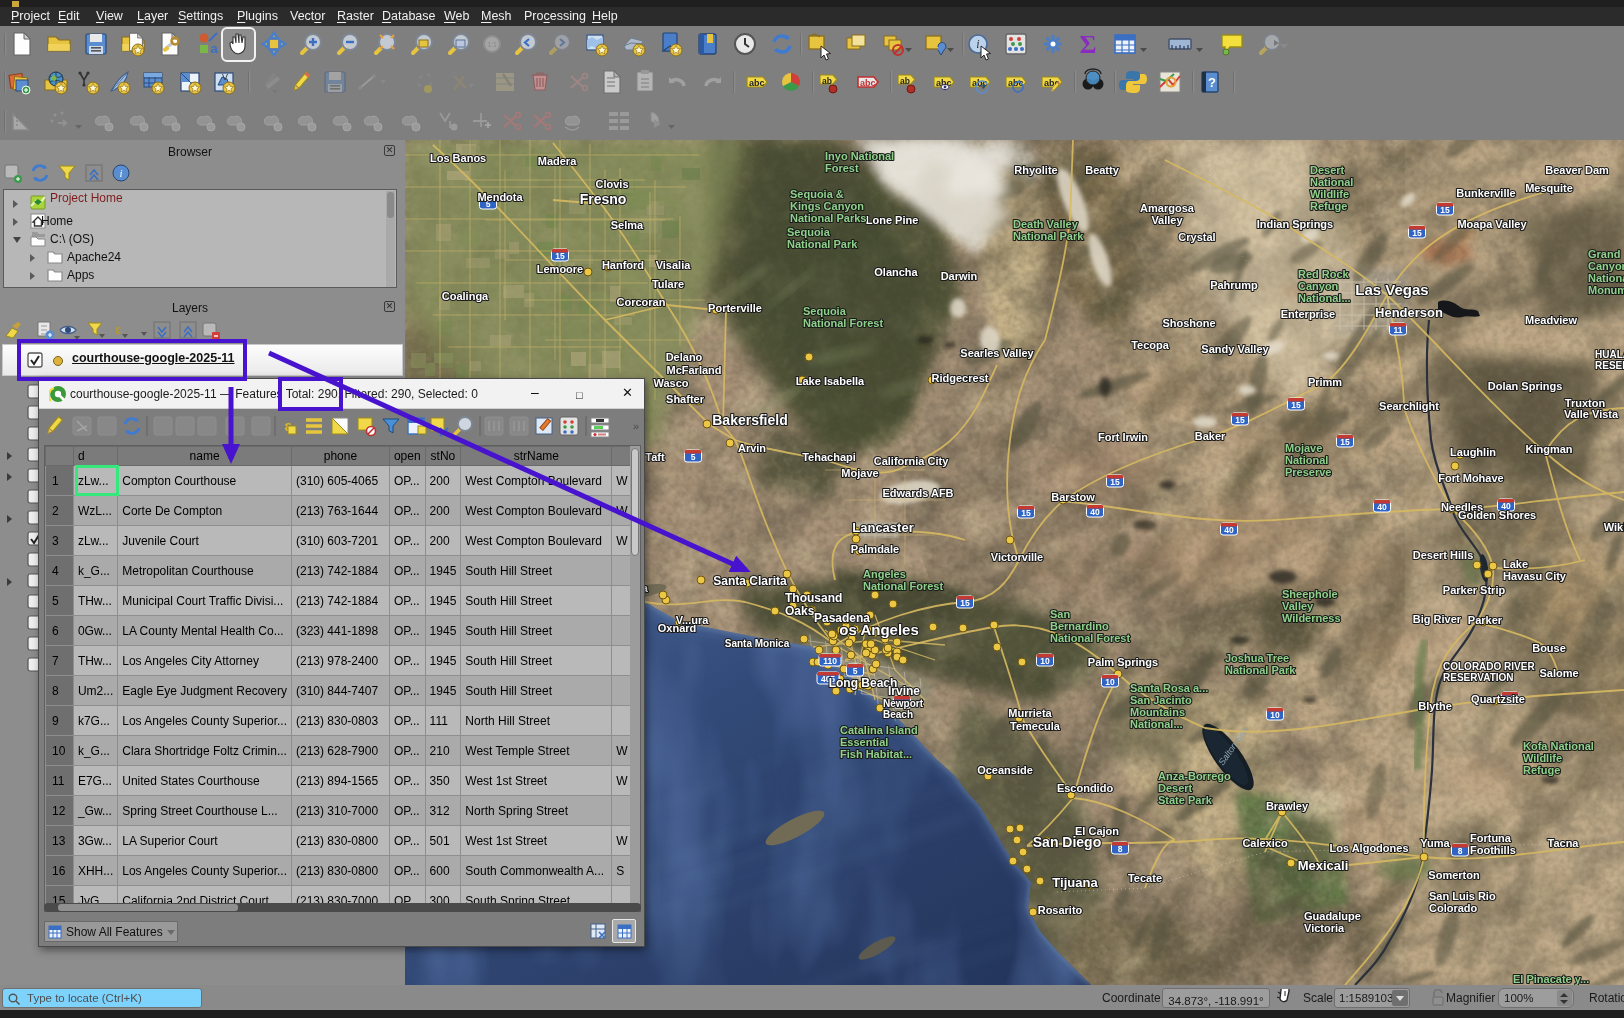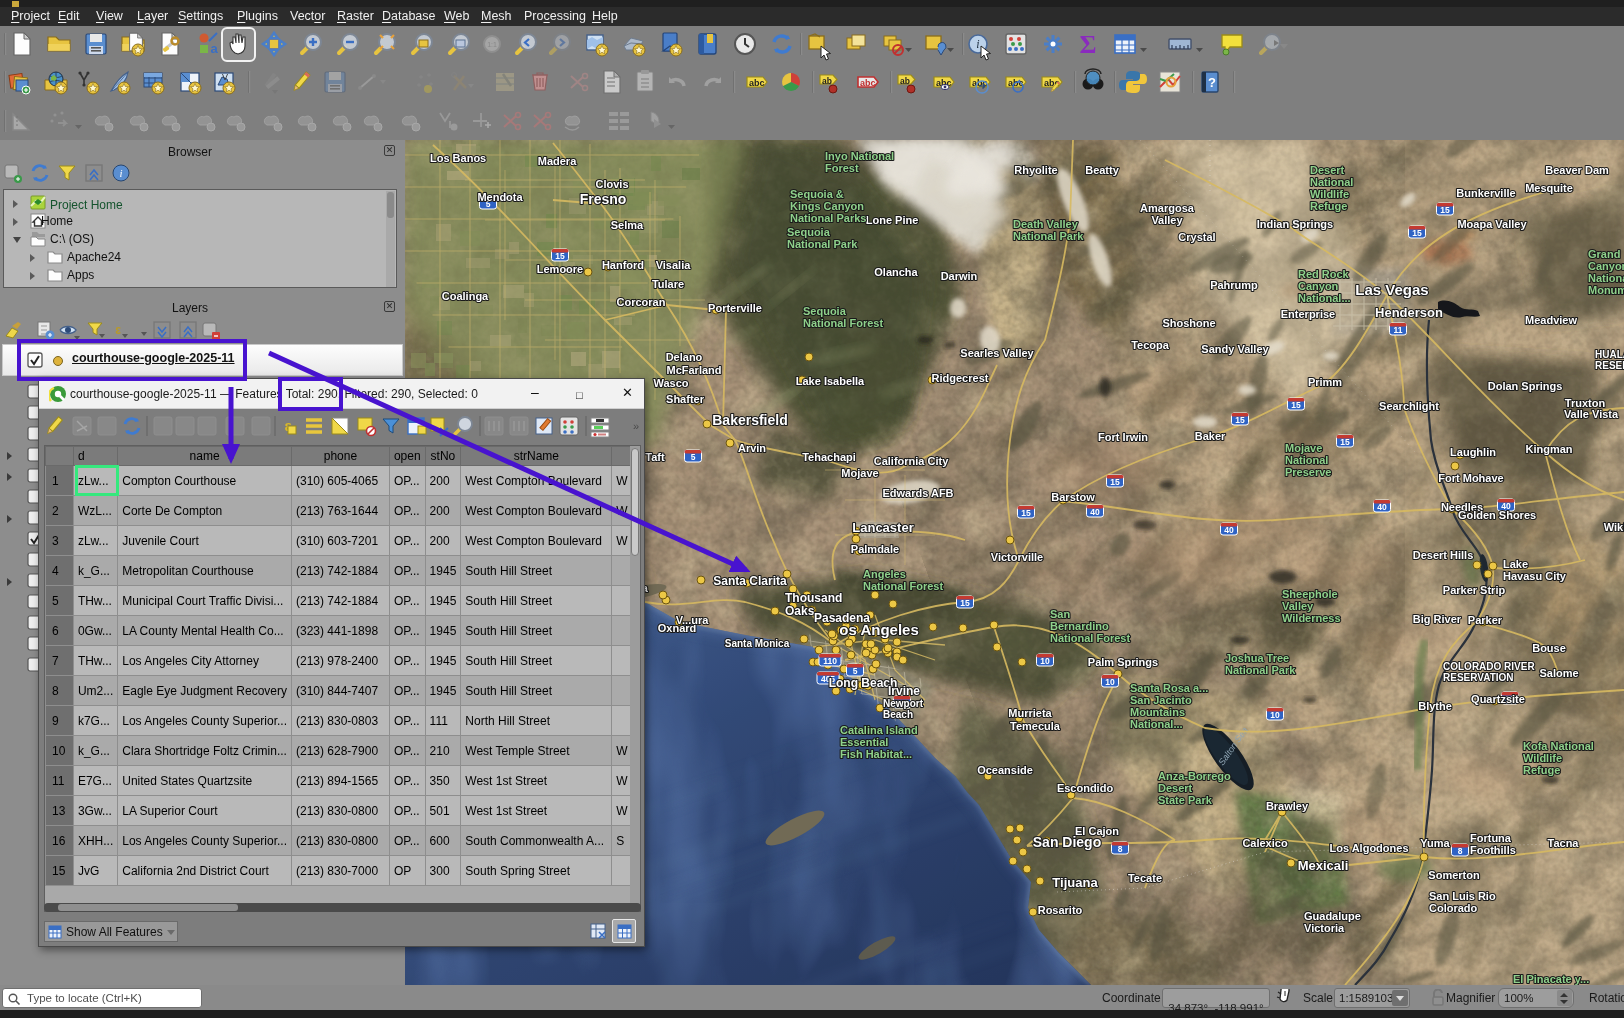--- a/index.html
+++ b/index.html
@@ -1679,21 +1679,21 @@
 </svg>
     <div style="position:absolute;left:3px;top:49px;width:394px;height:99px;background:#b7b7b7;border:1px solid #5a5a5a;overflow:hidden">
       <svg style="position:absolute;left:8px;top:9px" width="8" height="10">
         <path d="M1,1 l5,4 -5,4 z" fill="#5a5a5a"></path>
       </svg>
       <svg style="position:absolute;left:26px;top:5px" width="16" height="16">
         <rect x="1" y="1" width="14" height="13" rx="1" fill="#aad43c" stroke="#7a9a2a"></rect>
         <path d="M1,11 l5,-5 4,2 5,-6" stroke="#e8f5c0" stroke-width="2" fill="none"></path>
         <path d="M8,4 l4,3 -4,3 -4,-3 z" fill="#2a8a2a"></path>
       </svg>
-      <div style="position:absolute;left:46px;top:8px;font-size:12px;color:#14532d">Project Home</div>
+      <div style="position:absolute;left:46px;top:1px;font-size:12px;color:#7f1d1d">Project Home</div>
       <svg style="position:absolute;left:8px;top:27px" width="8" height="10">
         <path d="M1,1 l5,4 -5,4 z" fill="#5a5a5a"></path>
       </svg>
       <svg style="position:absolute;left:26px;top:23px" width="16" height="16">
         <rect x="1" y="1" width="14" height="14" fill="#fdfdfd" stroke="#888"></rect>
         <path d="M8,4 L13,9 h-1.5 v4 h-7 v-4 h-1.5 z" fill="none" stroke="#333" stroke-width="1.4"></path>
       </svg>
       <div style="position:absolute;left:37px;top:24px;font-size:12px;color:#111">Home</div>
       <svg style="position:absolute;left:8px;top:45px" width="10" height="10">
         <path d="M1,2 h8 l-4,6 z" fill="#444"></path>
@@ -2066,26 +2066,36 @@
             <td>Clara Shortridge Foltz Crimin...</td>
             <td>(213) 628-7900</td>
             <td>OP...</td>
             <td>210</td>
             <td>West Temple Street</td>
             <td>W</td>
           </tr>
           <tr class="odd">
             <td class="rn">11</td>
             <td>E7G...</td>
-            <td>United States Quartzsite</td>
+            <td>United States Courthouse</td>
             <td>(213) 894-1565</td>
             <td>OP...</td>
             <td>350</td>
             <td>West 1st Street</td>
             <td>W</td>
+          </tr>
+          <tr class="even">
+            <td class="rn">12</td>
+            <td>_Gw...</td>
+            <td>Spring Street Courthouse  L...</td>
+            <td>(213) 310-7000</td>
+            <td>OP...</td>
+            <td>312</td>
+            <td>North Spring Street</td>
+            <td></td>
           </tr>
           <tr class="odd">
             <td class="rn">13</td>
             <td>3Gw...</td>
             <td>LA Superior Court</td>
             <td>(213) 830-0800</td>
             <td>OP...</td>
             <td>501</td>
             <td>West 1st Street</td>
             <td>W</td>
@@ -2138,29 +2148,29 @@
     </svg>
     <div style="position:absolute;left:573px;top:540px;width:24px;height:24px;background:#a9a9a9;border:1px solid #e8e8e8;border-radius:2px">
       <svg style="position:absolute;left:4px;top:4px" width="15" height="15">
         <rect x="1" y="1" width="13" height="13" fill="#eef3fa" stroke="#3a6fc4"></rect>
         <rect x="1" y="1" width="13" height="4" fill="#3a6fc4"></rect>
         <path d="M1,9 h13 M5.5,1 v13 M10,1 v13" stroke="#3a6fc4" stroke-width="1"></path>
       </svg>
     </div>
   </div>
 <div id="statusbar">
-    <div style="position:absolute;left:2px;top:3px;width:200px;height:20px;background:#ffffff;border:1px solid #6f6f6f;border-radius:3px">
+    <div style="position:absolute;left:2px;top:3px;width:200px;height:20px;background:#7dd3fc;border:1px solid #6f6f6f;border-radius:3px">
       <span style="position:absolute;left:24px;top:3px;font-size:11.5px;color:#4f4f4f">Type to locate (Ctrl+K)</span>
       <svg style="position:absolute;left:5px;top:4px" width="13" height="13">
         <circle cx="5" cy="5" r="3.8" fill="none" stroke="#555" stroke-width="1.4"></circle>
         <path d="M8,8 l3.5,3.5" stroke="#555" stroke-width="1.6"></path>
       </svg>
     </div>
     <span style="position:absolute;left:1102px;top:6px">Coordinate</span>
-    <div style="position:absolute;left:1162px;top:3px;width:108px;height:20px;background:#9d9d9d;border:1px solid #6f6f6f;border-radius:3px;text-align:center;font-size:11.5px;padding-top:13px">34.873°, -118.991°</div>
+    <div style="position:absolute;left:1162px;top:3px;width:108px;height:20px;background:#9d9d9d;border:1px solid #6f6f6f;border-radius:3px;text-align:center;font-size:11.5px;padding-top:6px">34.873°, -118.991°</div>
     <svg style="position:absolute;left:1276px;top:4px" width="18" height="18">
       <path d="M5,1 a4,5 0 0 1 8,1 l-2,9 a4,4 0 0 1 -7,-1 z" fill="#fff" stroke="#222" stroke-width="1.3"></path>
       <path d="M9,2 v5" stroke="#222"></path>
       <path d="M2,3 l3,2 M1,8 l3,1" stroke="#222" stroke-width="1.2"></path>
     </svg>
     <span style="position:absolute;left:1303px;top:6px">Scale</span>
     <div style="position:absolute;left:1334px;top:3px;width:76px;height:20px;background:#9d9d9d;border:1px solid #6f6f6f;border-radius:3px;font-size:11.5px">
       <span style="position:absolute;left:4px;top:3px">1:1589103</span>
       <div style="position:absolute;right:1px;top:1px;width:16px;height:16px;background:#6f6f6f;border-radius:2px">
         <svg style="position:absolute;left:4px;top:6px" width="9" height="6">

